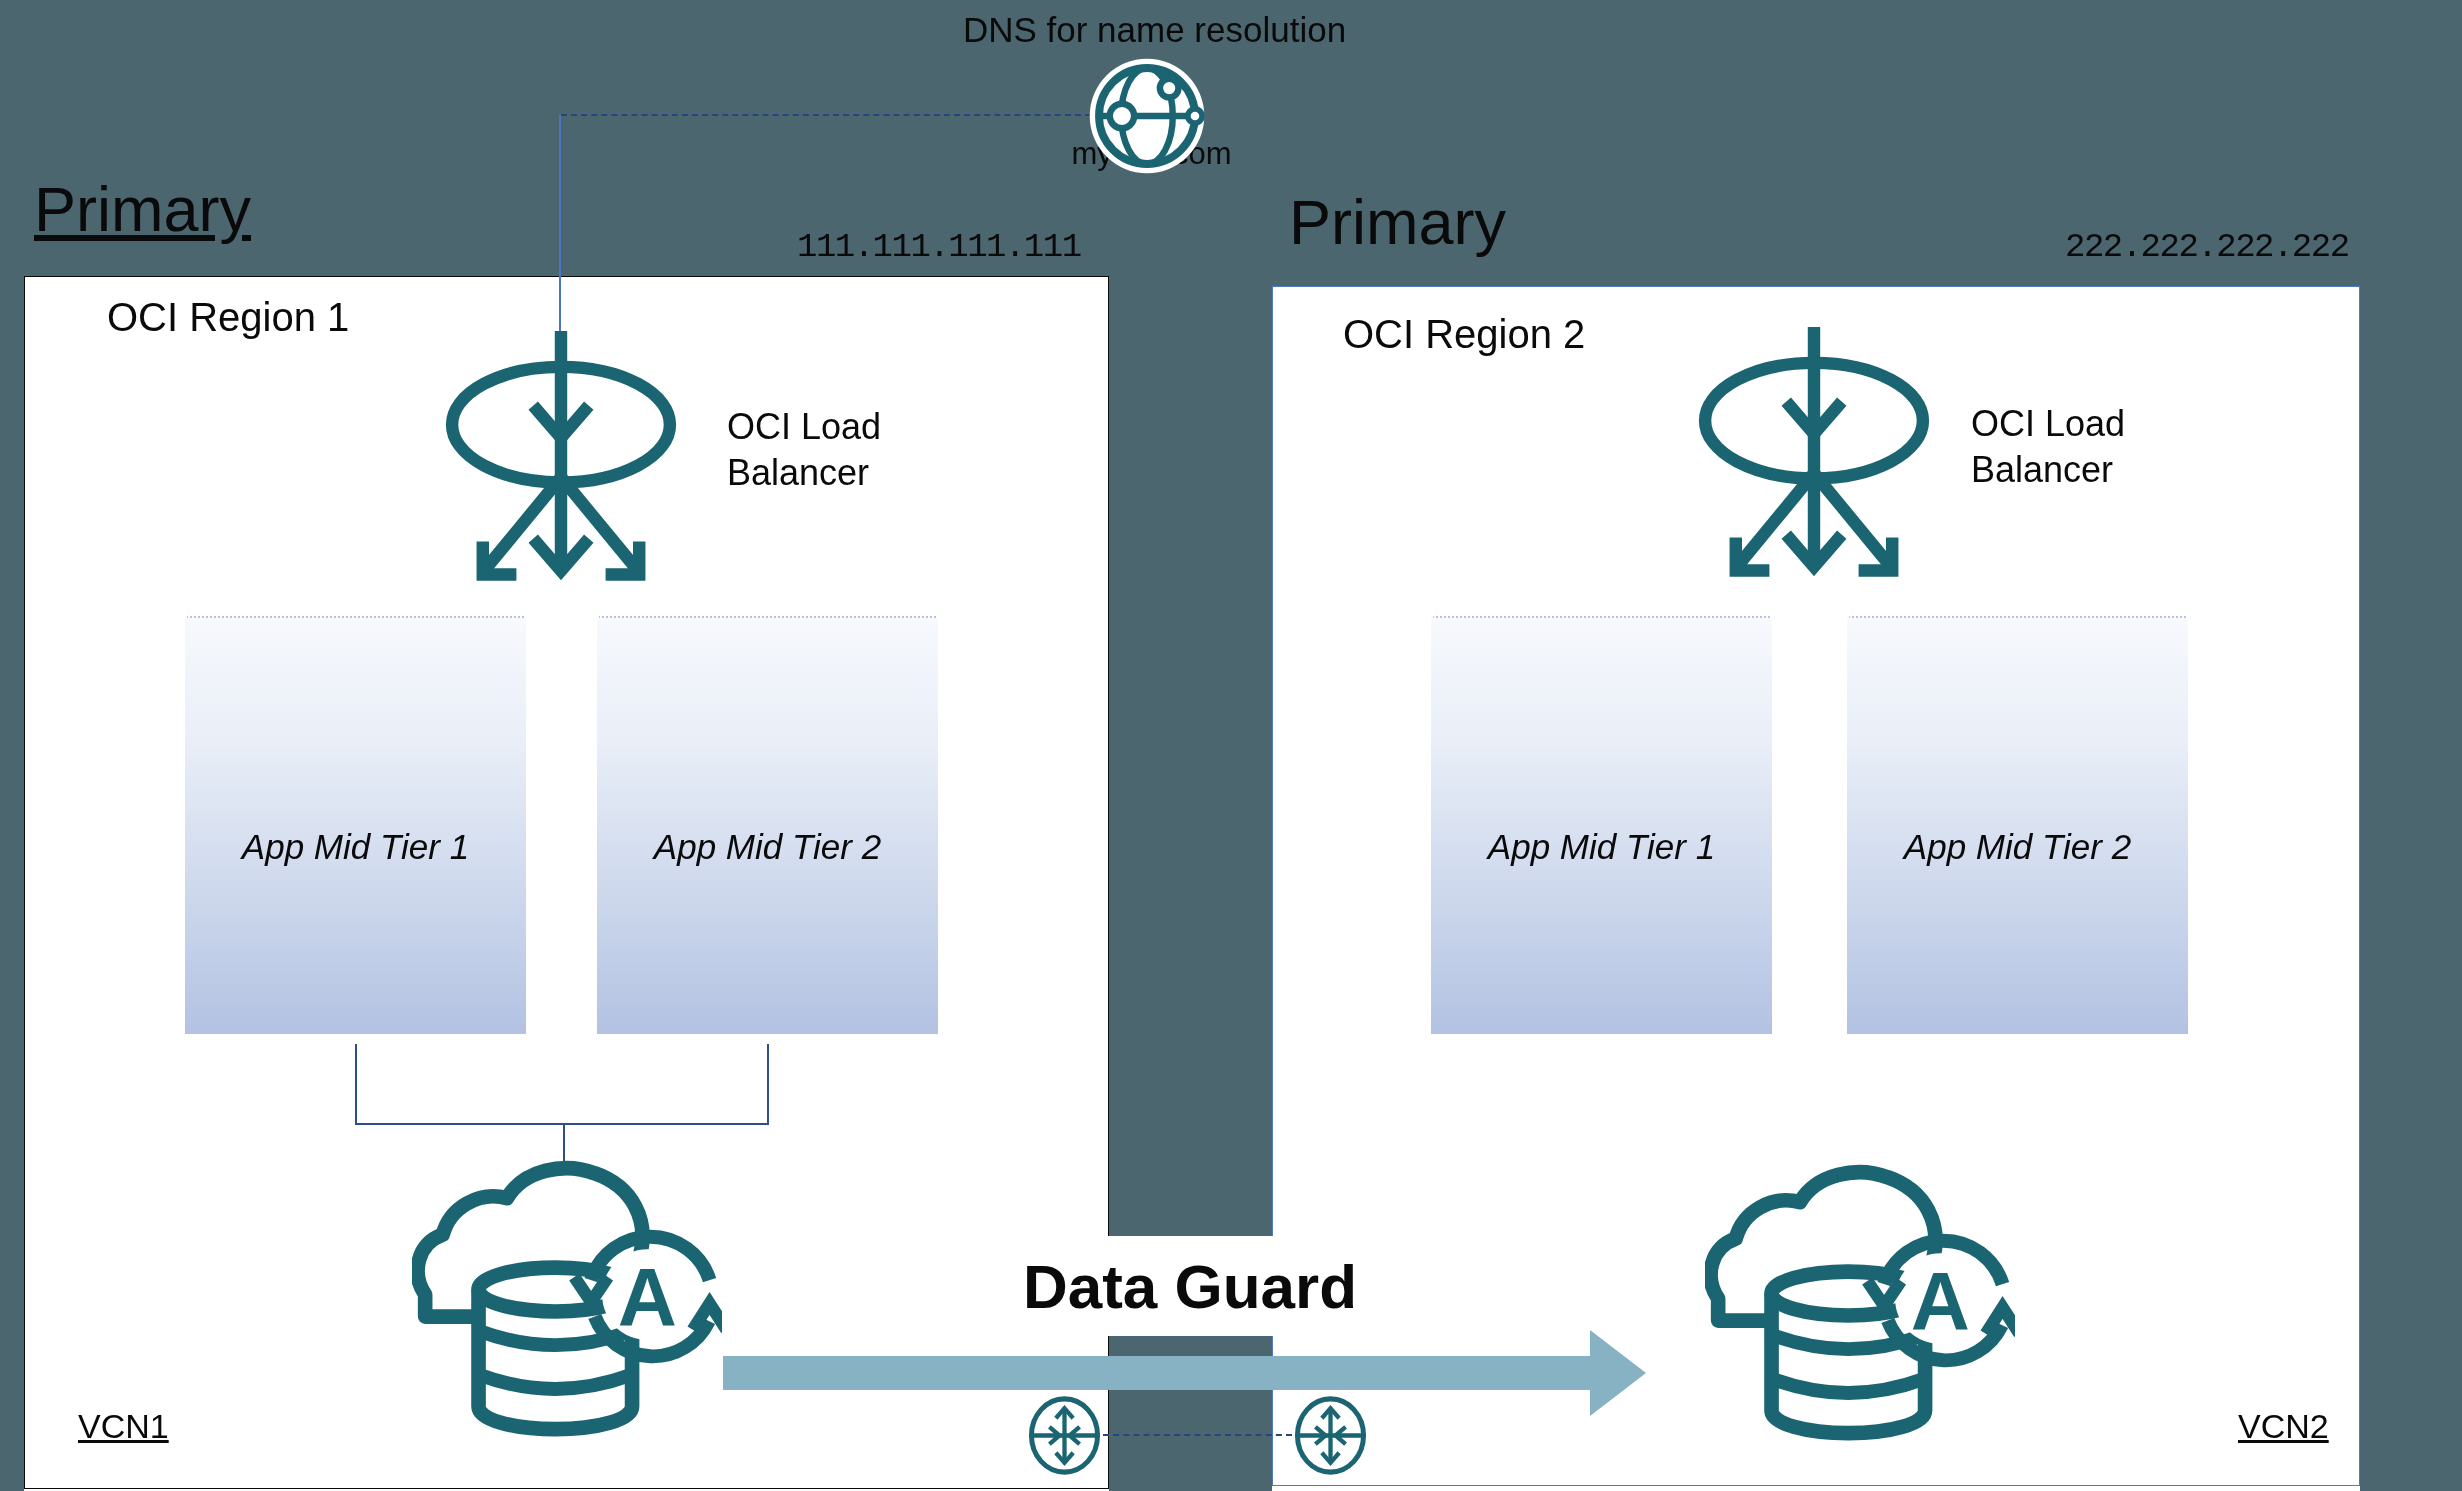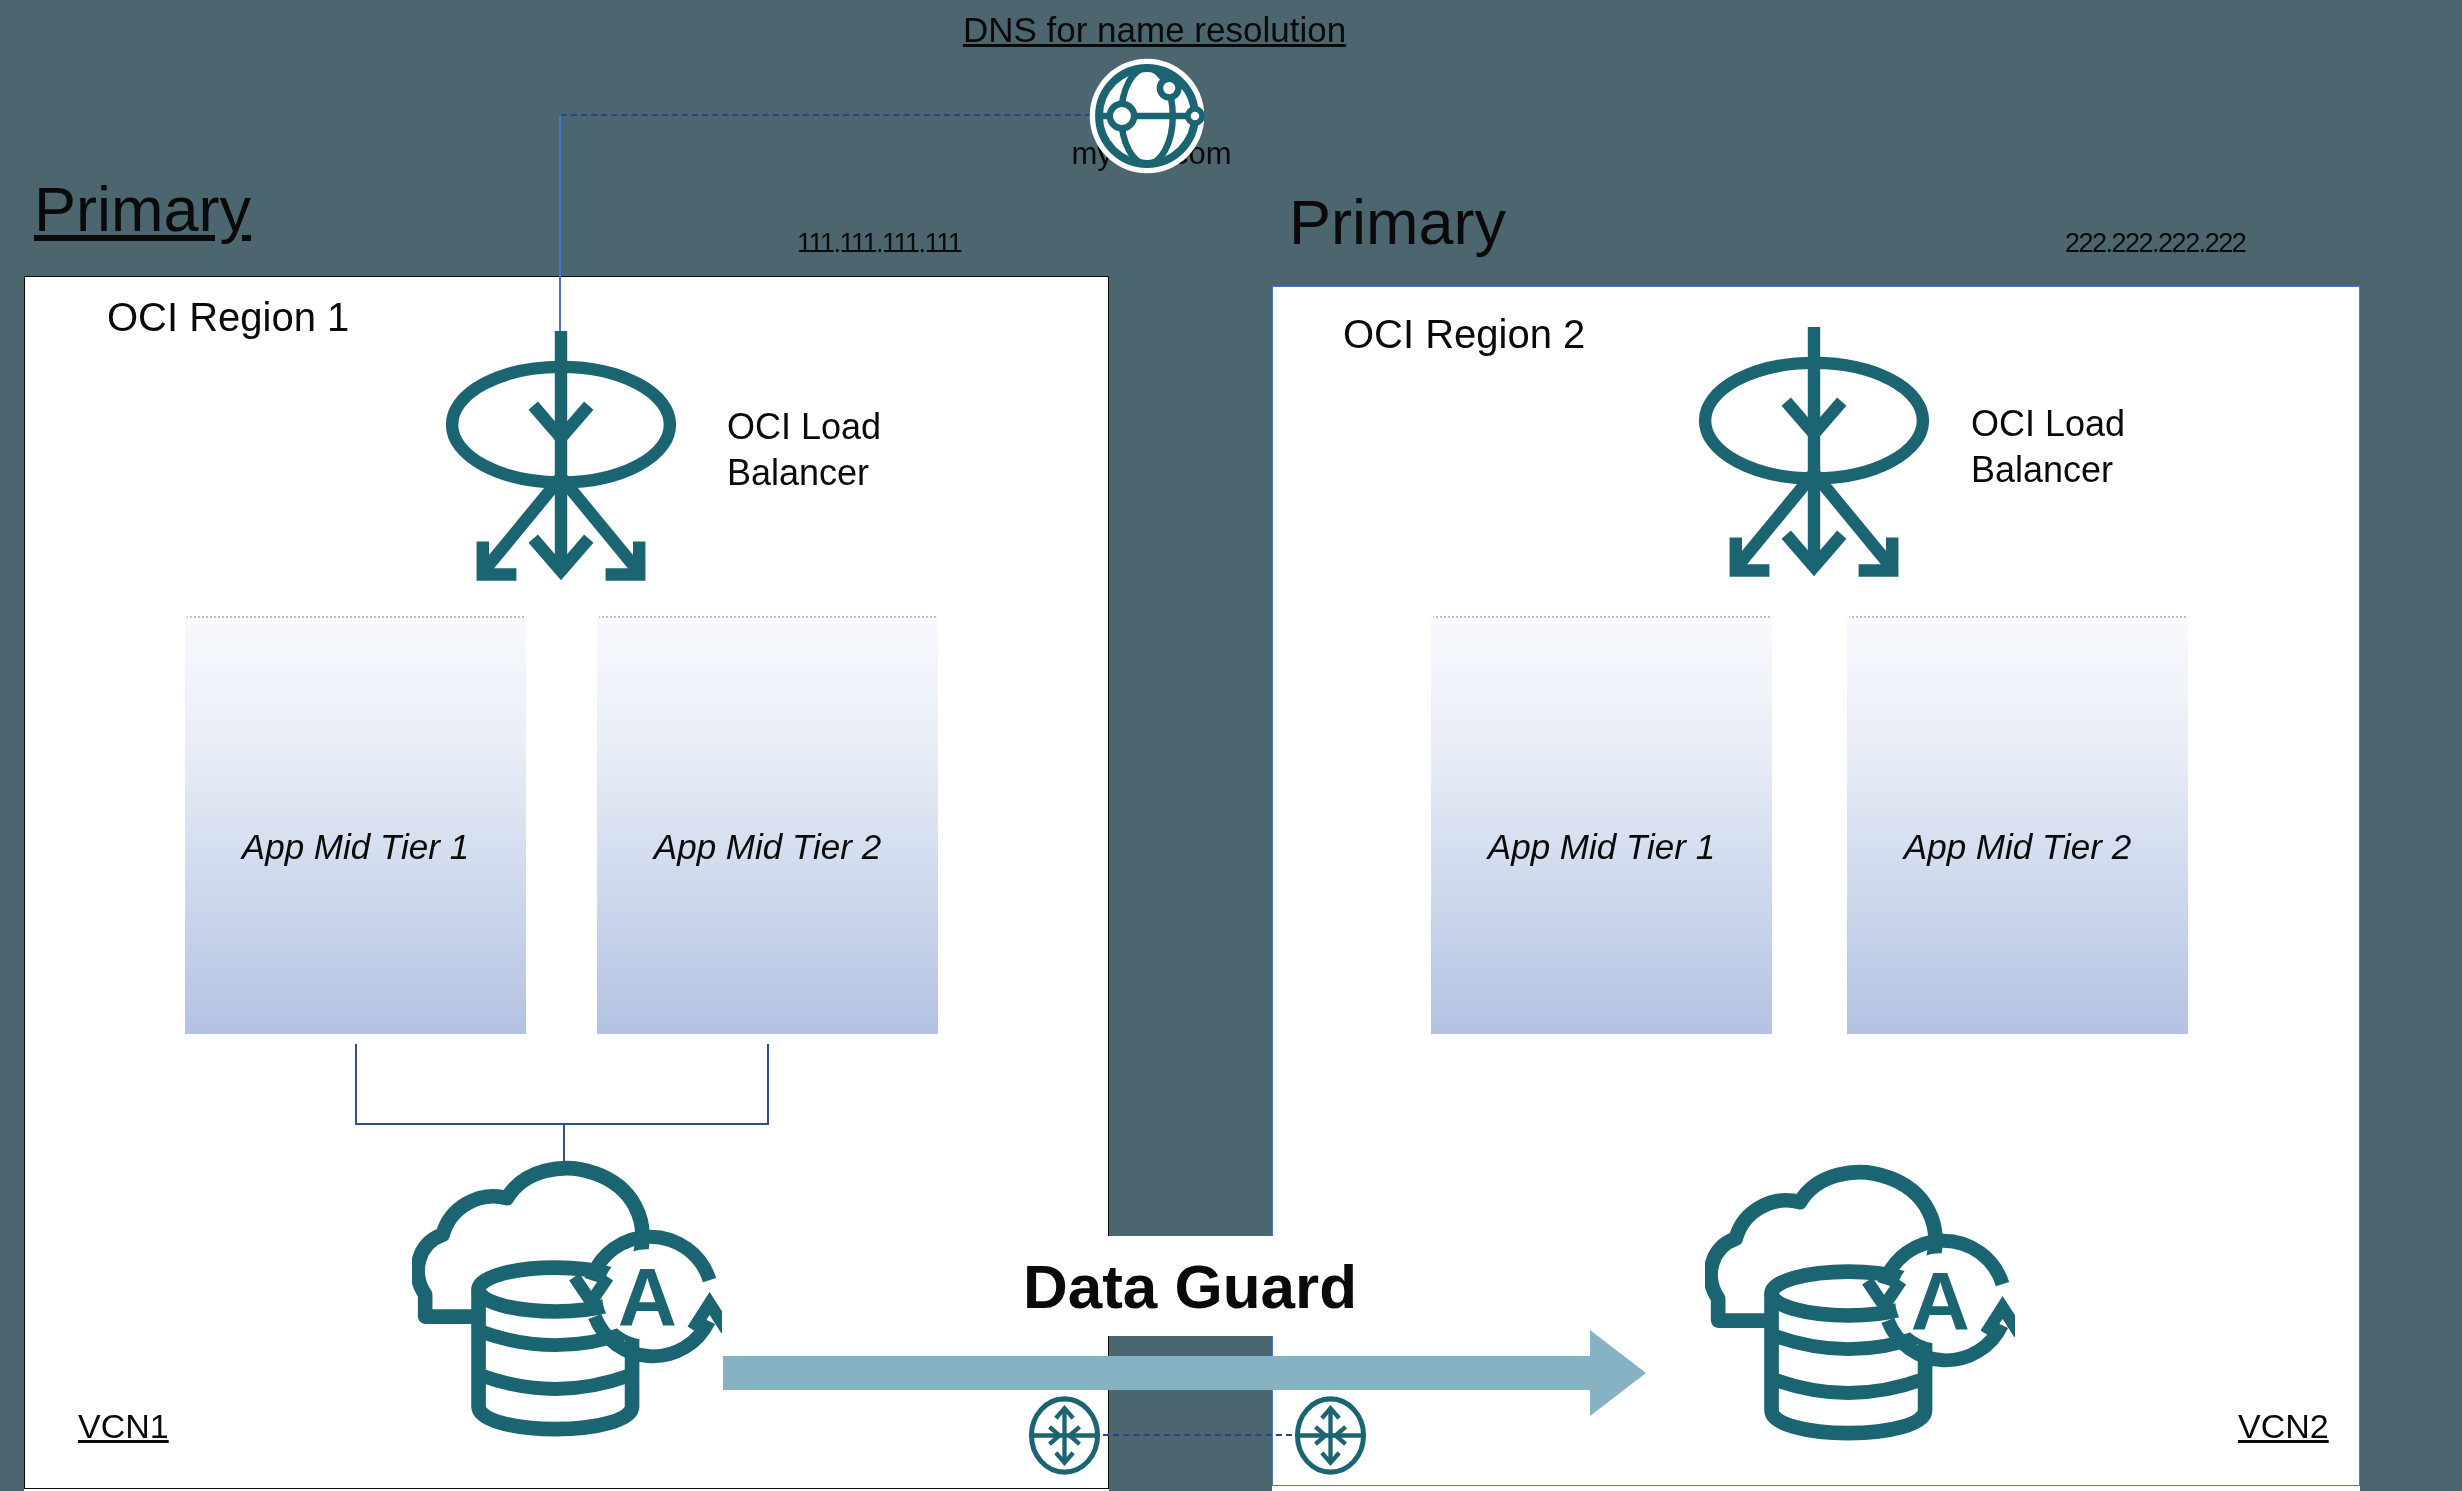--- a/index.html
+++ b/index.html
@@ -13,24 +13,24 @@
   .txt{white-space:nowrap;}
   .center{text-align:center;}
 
   
   .region-box{box-sizing:border-box;background:#ffffff;}
   .region-primary{left:24px;top:276px;width:1085px;height:1213px;border:1.5px solid #0a0a0a;z-index:1;}
   .region-standby{left:1272px;top:286px;width:1088px;height:1200px;border:1.5px solid #4f79c0;z-index:1;}
   .bottom-strip{background:#ffffff;z-index:0;}
 
   
-  .dns-title{left:857px;top:10.3px;width:595px;font-size:35px;z-index:4;text-decoration:underline;}
+  .dns-title{left:857px;top:10.3px;width:595px;font-size:35px;z-index:4;}
   .myapp{left:1005px;top:136px;width:293px;font-size:31px;z-index:4;}
   .env-label{font-size:63px;z-index:4;}
-  .ip-label{font-size:27px;letter-spacing:-1.5px;z-index:4;}
+  .ip-label{font-size:34px;letter-spacing:-1.5px;z-index:4;font-family:Liberation Mono, monospace;}
   .region-label{font-size:40px;z-index:4;}
   .lb-label{font-size:36px;line-height:1.28;z-index:4;}
   .tier-label{font-size:35px;}
   .vcn-label{font-size:34px;z-index:4;text-decoration:underline;}
 
   
   .app-box{
     width:341px;height:416px;top:616px;z-index:2;
     background:linear-gradient(180deg,#f7f9fd 0%,#e9eef7 30%,#ccd7ec 68%,#b3c2e2 100%);
     border-top:2.2px dotted #ffffff;

